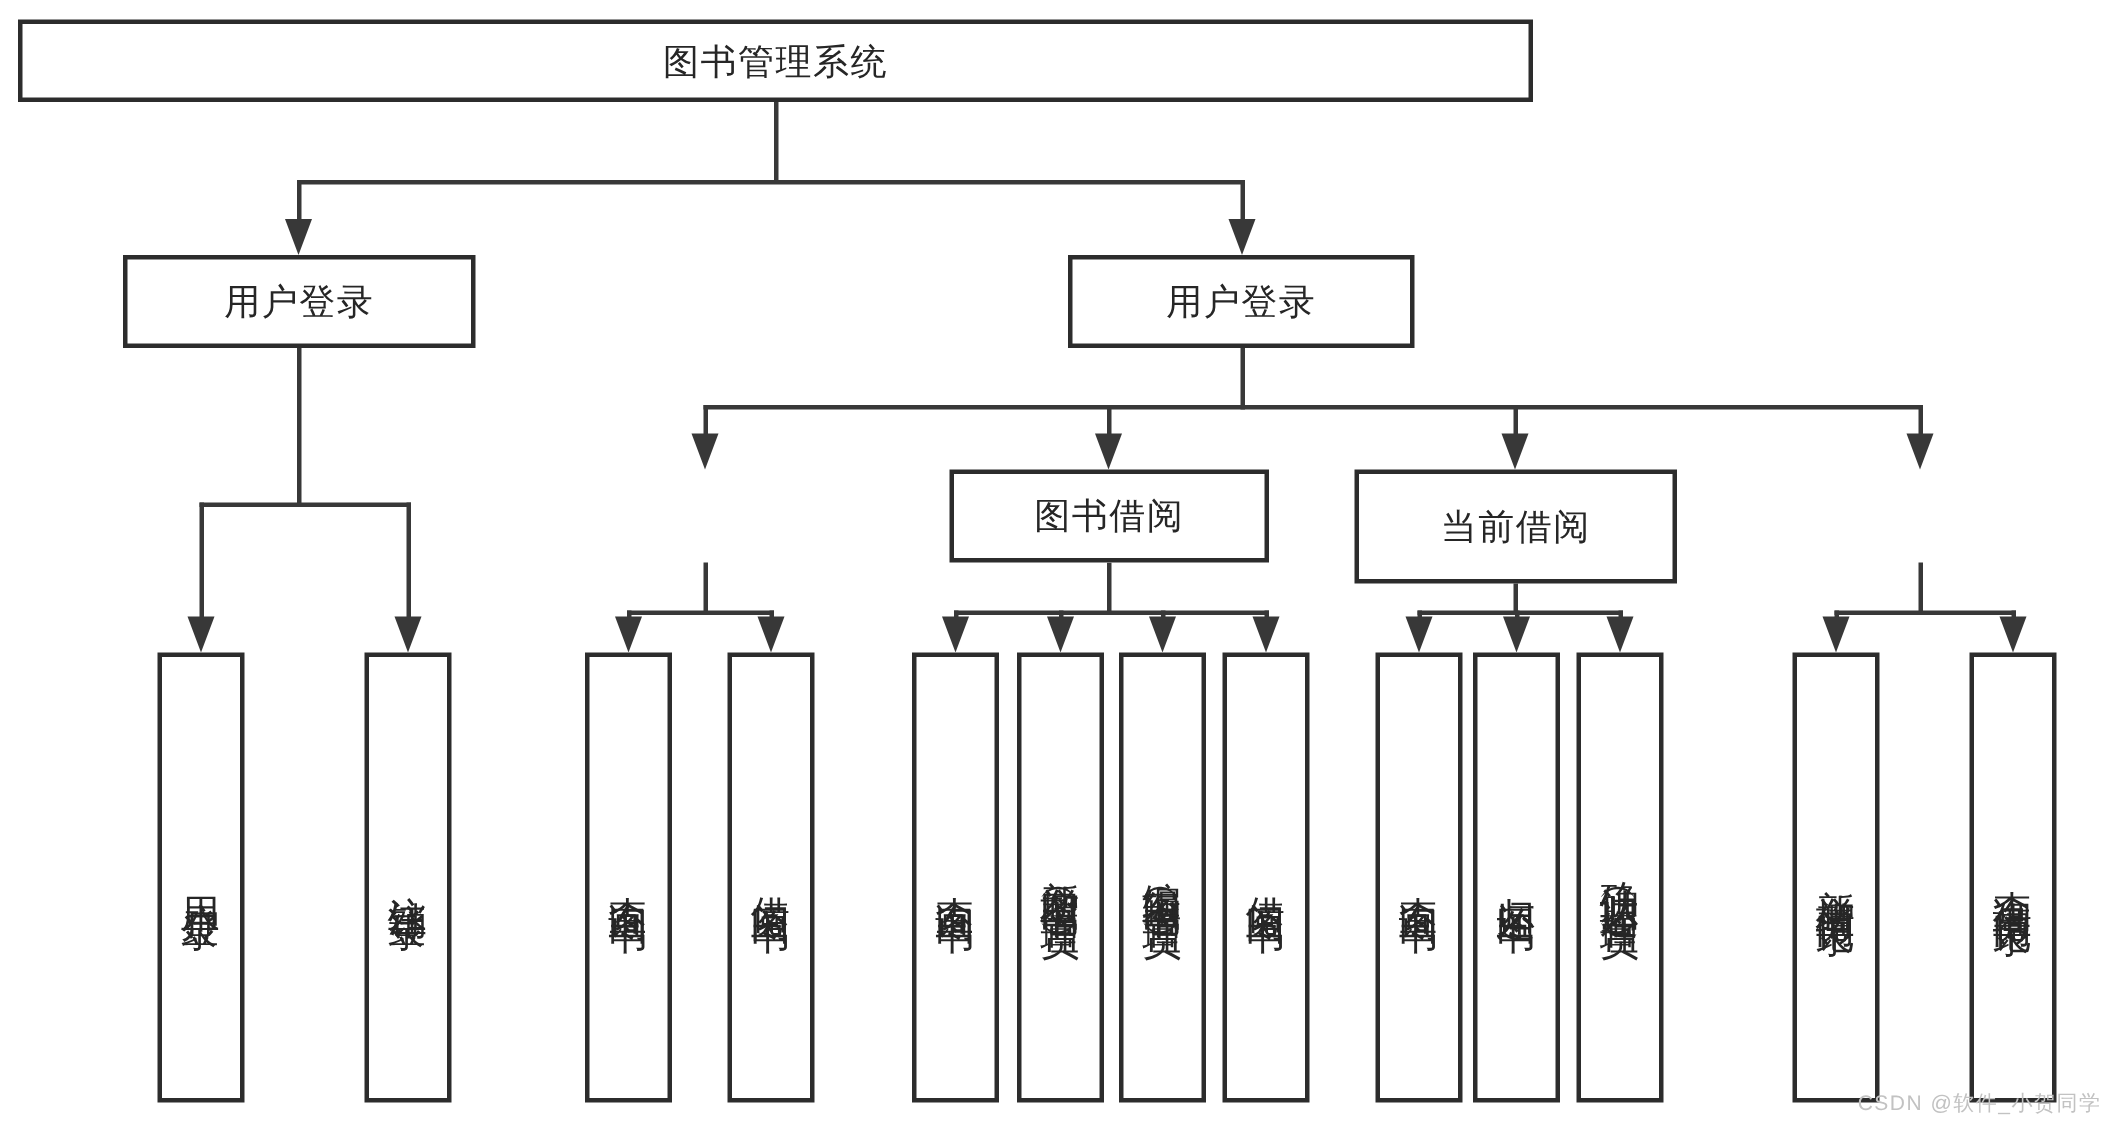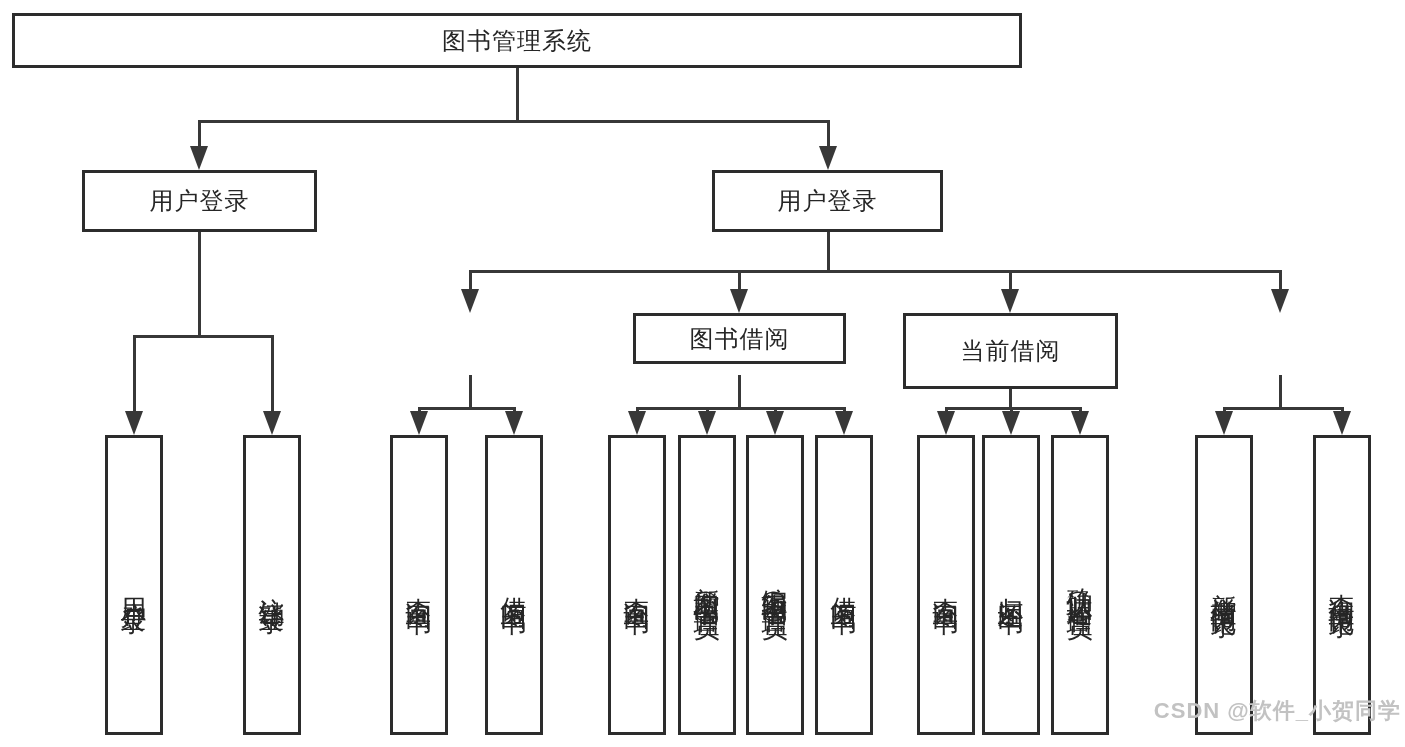--- a/index.html
+++ b/index.html
@@ -43,26 +43,25 @@
   .h{height:3px;}
   .v{width:3px;}
   .tri{
     position:absolute;width:0;height:0;
     border-left:9px solid transparent;
     border-right:9px solid transparent;
     border-top:24px solid var(--line);
   }
   .watermark{
     position:absolute;
-    right:4px;bottom:21px;
-    font-size:22px;
+    right:4px;bottom:2px;
+    font-size:14px;
     color:var(--wm);
     z-index:10;
     letter-spacing:1px;
-    font-weight:bold;
   }
 </style>
 </head>
 <body>
 
 <div id="canvas">
 
   <div>
 
     <div class="v" style="left:515.5px;top:68px;height:54px"></div>
@@ -130,21 +129,21 @@
     <span>图书管理系统</span>
   </div>
 
   <div class="box hnode" style="left:82px;top:170px;width:235px;height:62px">
     <span>用户登录</span>
   </div>
   <div class="box hnode" style="left:712px;top:170px;width:231px;height:62px">
     <span>用户登录</span>
   </div>
 
-  <div class="box hnode" style="left:633px;top:313px;width:213px;height:51px">
+  <div class="box hnode" style="left:633px;top:313px;width:213px;height:62px">
     <span>图书借阅</span>
   </div>
   <div class="box hnode" style="left:903px;top:313px;width:215px;height:76px">
     <span>当前借阅</span>
   </div>
 
   <div class="box leaf" style="left:105px">
     <span class="vtext">用户登录</span>
   </div>
   <div class="box leaf" style="left:243px">

